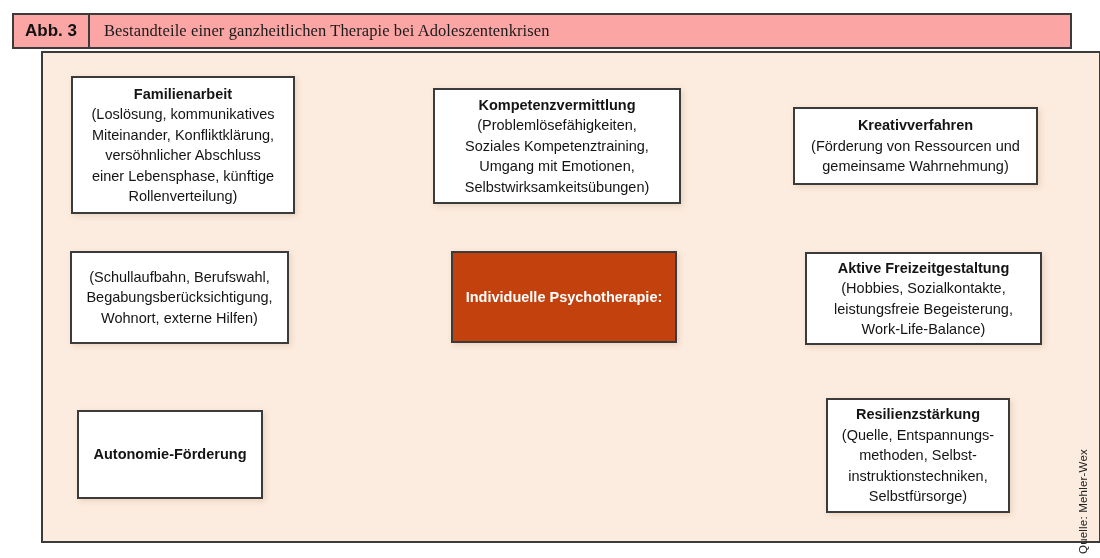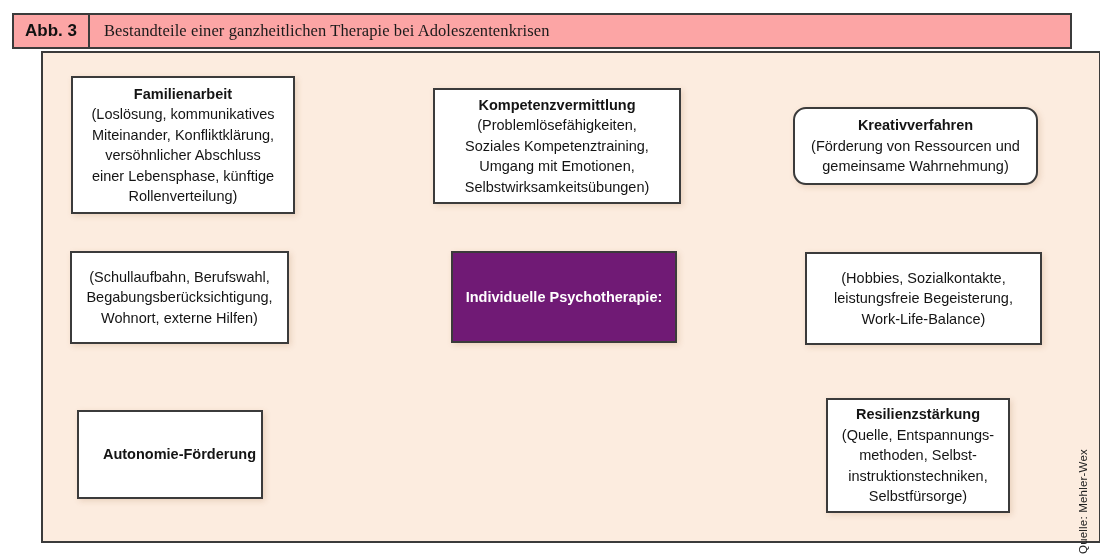--- a/index.html
+++ b/index.html
@@ -71,32 +71,32 @@
     align-items: center;
     text-align: center;
     font-size: 14.5px;
     line-height: 20.5px;
     padding: 3px 5px;
     box-shadow: 2px 2px 6px rgba(150, 90, 40, 0.18);
   }
   .box-title { font-weight: bold; white-space: pre-line; }
   .box-body  { white-space: pre-line; }
   .box.highlight {
-    background: #701a75;
+    background: #c2410c;
     color: #ffffff;
     font-weight: bold;
   }
   
   .b0 { left: 28px;  top: 23px;  width: 224px; height: 138px; }
   .b1 { left: 390px; top: 35px;  width: 248px; height: 116px; }
-  .b2 { left: 750px; top: 54px;  width: 245px; height: 78px; border-radius: 13px;  }
+  .b2 { left: 750px; top: 54px;  width: 245px; height: 78px;  }
   .b3 { left: 27px;  top: 198px; width: 219px; height: 93px;  }
   .b4 { left: 408px; top: 198px; width: 226px; height: 92px;  }
   .b5 { left: 762px; top: 199px; width: 237px; height: 93px;  }
-  .b6 { left: 34px;  top: 357px; width: 186px; height: 89px; align-items: flex-end;  }
+  .b6 { left: 34px;  top: 357px; width: 186px; height: 89px;  }
   .b7 { left: 394px; top: 335px; width: 243px; height: 138px; }
   .b8 { left: 783px; top: 345px; width: 184px; height: 115px; align-items: center; }
   
   .source {
     position: absolute;
     left: 1077px;
     top: 432px;
     height: 122px;
     writing-mode: vertical-rl;
     transform: rotate(180deg);
@@ -145,20 +145,21 @@
       <div class="box-body">(Schullaufbahn, Berufswahl,
 Begabungsberücksichtigung,
 Wohnort, externe Hilfen)</div>
     </div>
 
     <div class="box b4 highlight">
       <div class="box-title">Individuelle Psychotherapie:</div>
     </div>
 
     <div class="box b5">
+      <div class="box-title">Aktive Freizeitgestaltung</div>
       <div class="box-body">(Hobbies, Sozialkontakte,
 leistungsfreie Begeisterung,
 Work-Life-Balance)</div>
     </div>
 
     <div class="box b6">
       <div class="box-title">Autonomie-Förderung</div>
     </div>
 
 

